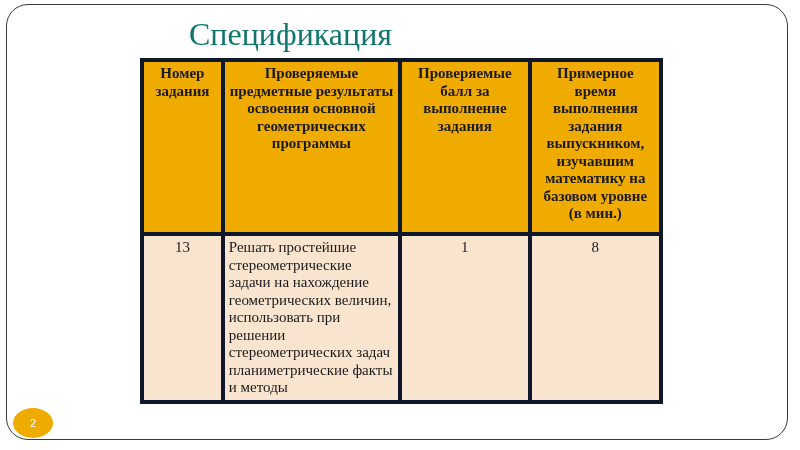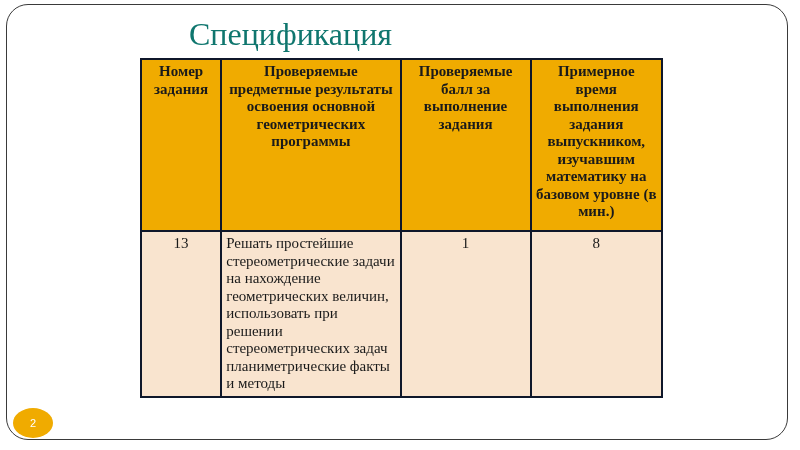--- a/index.html
+++ b/index.html
@@ -1,20 +1,20 @@
 <!DOCTYPE html>
 <html><head>
   <meta charset="utf-8">
   <style>
     html, body { margin:0; padding:0; }
     body { width:800px; height:450px; background:#ffffff; position:relative; overflow:hidden; font-family:"Liberation Serif", serif; }
     .frame { position:absolute; left:6px; top:4px; width:782px; height:436px; border:1px solid #3a3a3a; border-radius:22px; box-sizing:border-box; }
     .title { position:absolute; left:165px; top:18px; font-size:32px; color:#0f766e; line-height:1;margin-left:24px; }
     table.spec { position:absolute; left:140px; top:58px; width:523px; border-collapse:collapse; }
-    table.spec th, table.spec td { border:2px solid #0f172a; vertical-align:top; text-align:center; padding:3px 4px; font-size:15px; line-height:17.5px; color:#1a1a1a; }
+    table.spec th, table.spec td { border:4px solid #0f172a; vertical-align:top; text-align:center; padding:3px 4px; font-size:15px; line-height:17.5px; color:#1a1a1a; }
     table.spec th { background:#f0ab00; font-weight:bold; height:164px; }
     table.spec td { background:#f9e4cf; height:144px; font-size:15px; }
     table.spec td.left { text-align:left; }
     .c1 { width:74px; } .c2 { width:180px; } .c3 { width:126px; } .c4 { width:127px; }
     .page-num { position:absolute; left:13px; top:408px; width:40px; height:30px; border-radius:50%; background:#f0ab00; color:#fff; font-family:"Liberation Sans", sans-serif; font-size:11px; display:flex; align-items:center; justify-content:center; }
   </style>
 </head>
 <body>
 
 <div class="frame"></div>

